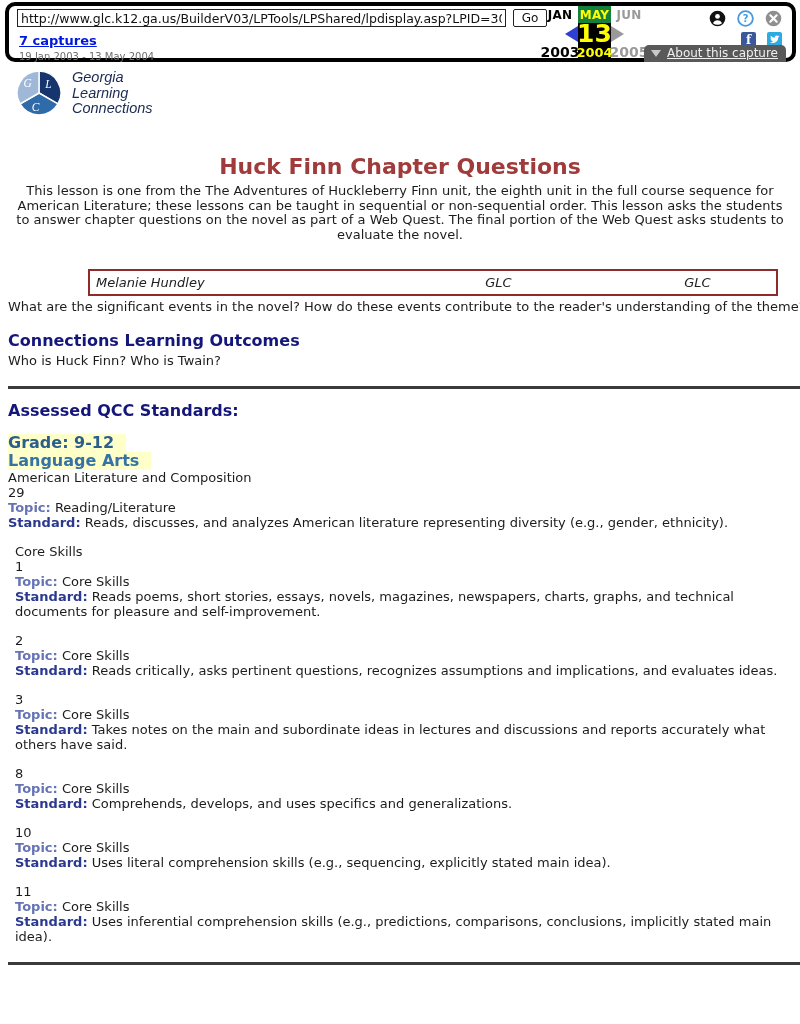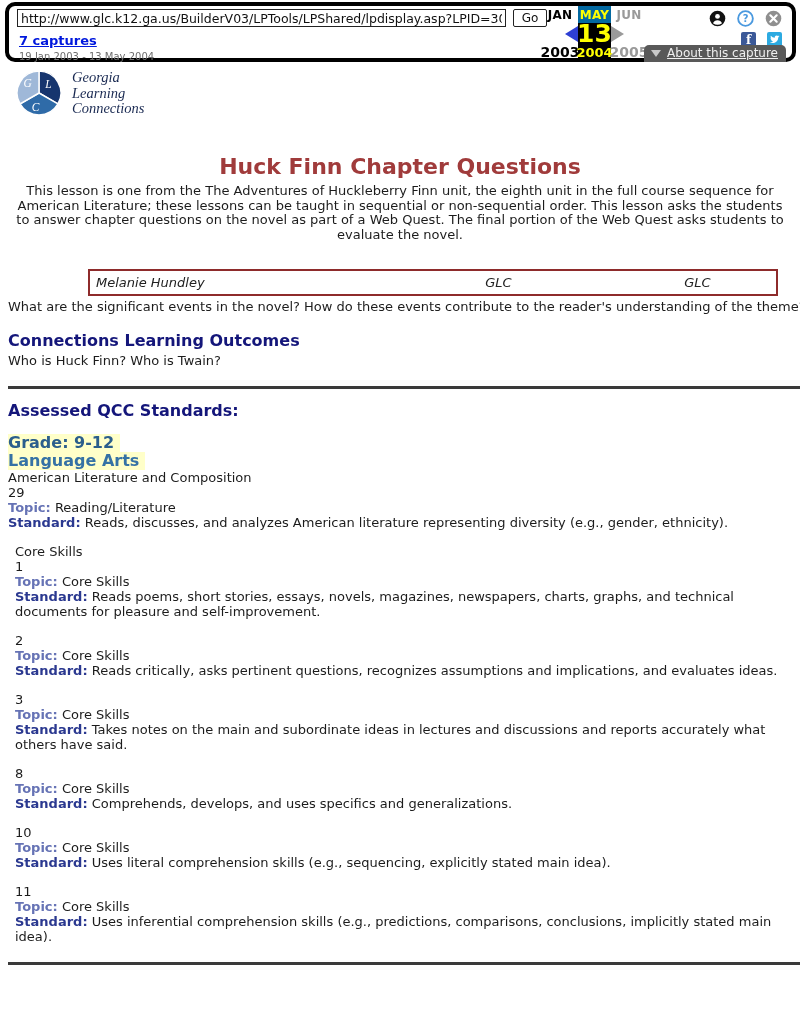--- a/index.html
+++ b/index.html
@@ -18,21 +18,21 @@
     font-family: "DejaVu Sans", sans-serif; color: #111; cursor: pointer; }
   .wb-captures { display: inline-block; margin: 6px 0 0 2px; font-size: 13px; font-weight: bold;
     color: #0018dd; text-decoration: underline; cursor: pointer; }
   .wb-range { margin: 2px 0 0 2px; font-size: 10px; color: #6e6e6e; }
 
   .wb-nav { position: absolute; top: 0; right: 142px; width: 108px; height: 52px;
     display: grid; grid-template-columns: 36px 33px 36px; grid-template-rows: 17px 21px 16px; }
   .wb-cell { display: flex; align-items: center; justify-content: center; }
   .wb-month { font-size: 12px; font-weight: bold; letter-spacing: .3px; }
   .wb-month.prev { color: #000; }
-  .wb-month.cur { color: #ffff00; background: #0369a1; }
+  .wb-month.cur { color: #ffff00; background: #15803d; }
   .wb-month.next { color: #9a9a9a; }
   .col-black { background: #000; }
   .wb-day { color: #ffff00; background: #000; font-size: 25px; font-weight: bold; line-height: 1; }
   .wb-year { font-size: 14px; font-weight: bold; }
   .wb-year.prev { color: #000; }
   .wb-year.cur { color: #ffff00; background: #000; font-size: 13px; }
   .wb-year.next { color: #9a9a9a; }
   .tri-left { width: 0; height: 0; border-top: 8px solid transparent;
     border-bottom: 8px solid transparent; border-right: 13px solid #2e3fd4; cursor: pointer; }
   .tri-right { width: 0; height: 0; border-top: 8px solid transparent;
@@ -49,21 +49,21 @@
 
   .wb-about { position: absolute; right: 6px; bottom: -4px; height: 17px; padding: 1px 8px 2px 7px;
     background: #595959; border-radius: 5px 5px 0 0; display: flex; align-items: center; gap: 6px;
     cursor: pointer; }
   .wb-about .caret { width: 0; height: 0; border-left: 5px solid transparent;
     border-right: 5px solid transparent; border-top: 7px solid #c9c9c9; }
   .wb-about .txt { color: #efefef; font-size: 12px; text-decoration: underline; }
 
   
   .logo-row { display: flex; align-items: flex-start; margin: 6px 0 0 14px; height: 50px; }
-  .logo-text { margin: 2px 0 0 8px; font-family: Liberation Serif, serif; font-style: italic;
+  .logo-text { margin: 2px 0 0 8px; font-family: Liberation Sans, sans-serif; font-style: italic;
     font-size: 14.5px; line-height: 15.5px; color: #1a2a52; }
 
   
   .page-title { margin-top: 36px; text-align: center; font-size: 22px; font-weight: bold;
     color: #a03b3b; }
   .page-desc { margin: 5px 16px 0; text-align: center; font-size: 13px; line-height: 14.6px;
     color: #1c1c1c; }
   .author-table { margin: 27px 0 0 88px; width: 690px; border: 2px solid #8e2b2b;
     border-collapse: collapse; font-size: 13px; font-style: italic; color: #222; }
   .author-table td { padding: 4px 6px; }
@@ -76,21 +76,21 @@
   .h-primary { margin-top: 30px; }
   .h-additional { margin-top: 17px; }
   .h-qcc { margin-top: 12px; }
   .body-line { font-size: 13px; line-height: 15px; color: #1c1c1c; margin-top: 3px; }
   .nowrap { white-space: nowrap; }
   hr.divider { margin: 18px 0 0; border: none; border-top: 3px solid #3a3a3a; }
 
   .grade-block { margin-top: 14px; font-size: 16px; font-weight: bold; line-height: 18px; }
   .grade { color: #2b5e8c; }
   .subject { color: #3572a5; }
-  .hl { background: #ffffc9; display: inline-block; padding-right: 6px; }
+  .hl { background: #ffffc9; display: inline-block; padding-right: 12px; }
 
   .std-groups { font-size: 13px; line-height: 15px; }
   .std-group + .std-group { margin-top: 14px; margin-left: 7px; }
   .lbl-topic { font-weight: bold; color: #6673b5; }
   .lbl-standard { font-weight: bold; color: #2b3990; }
 </style>
 </head>
 <body>
 
 <div class="wb-toolbar">

